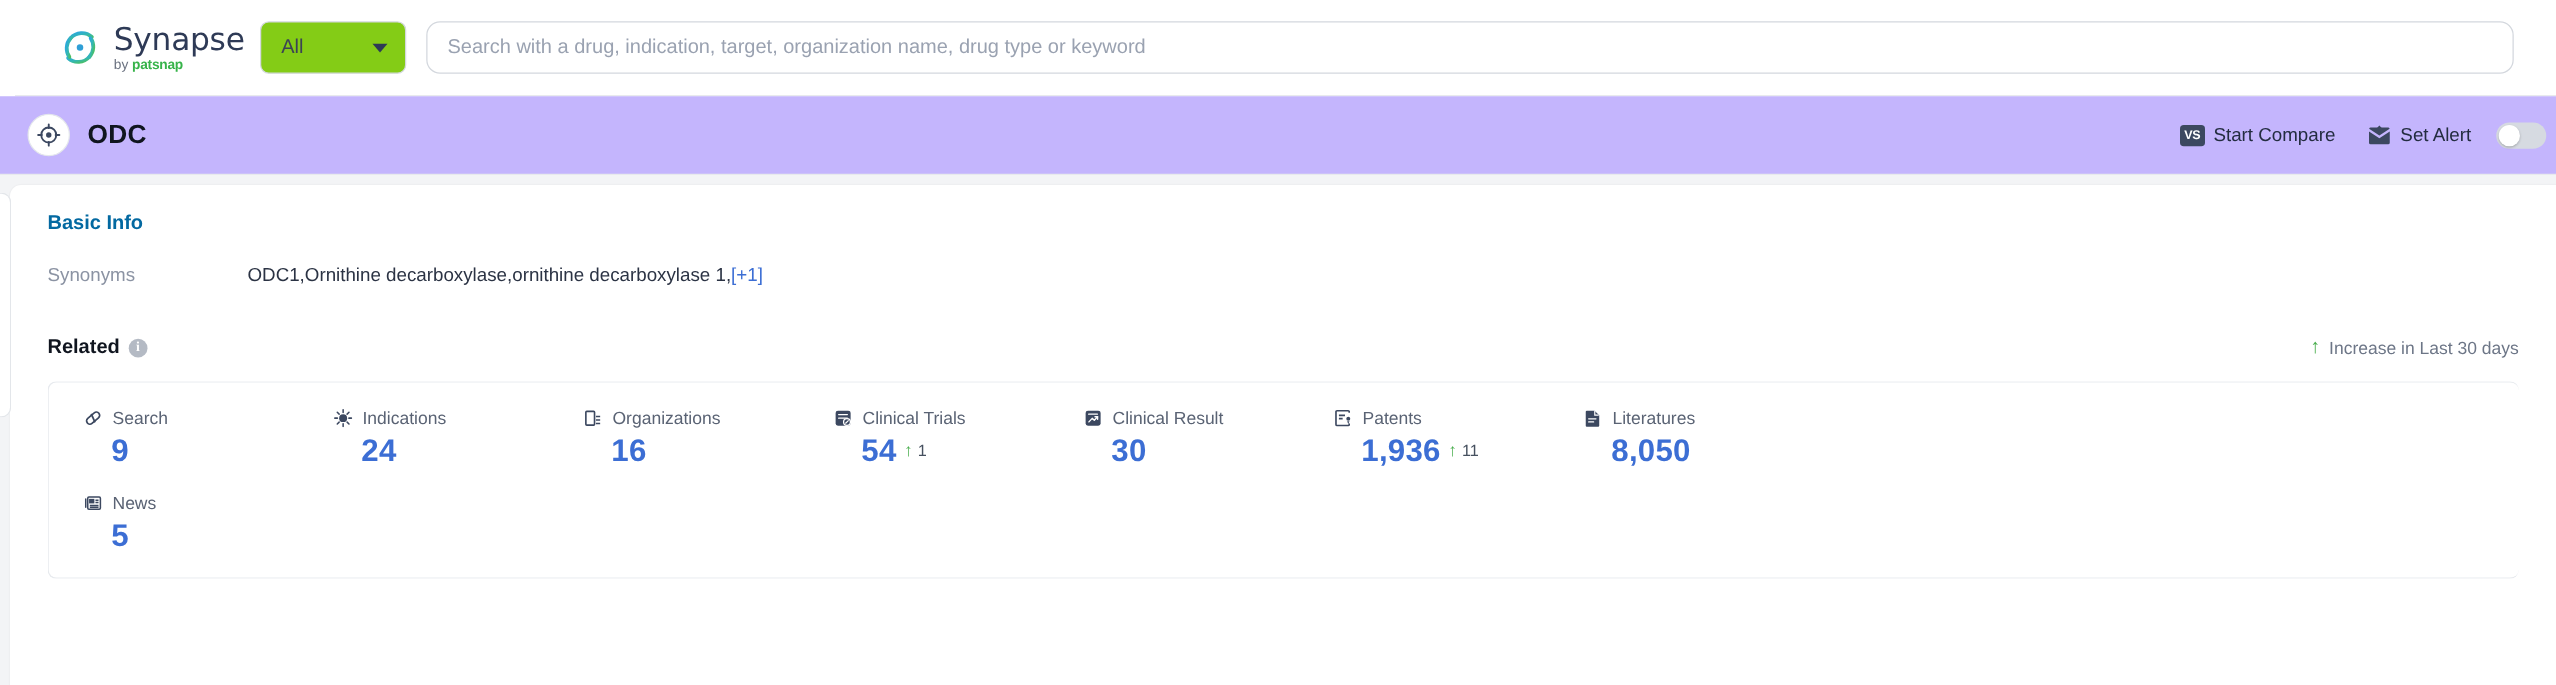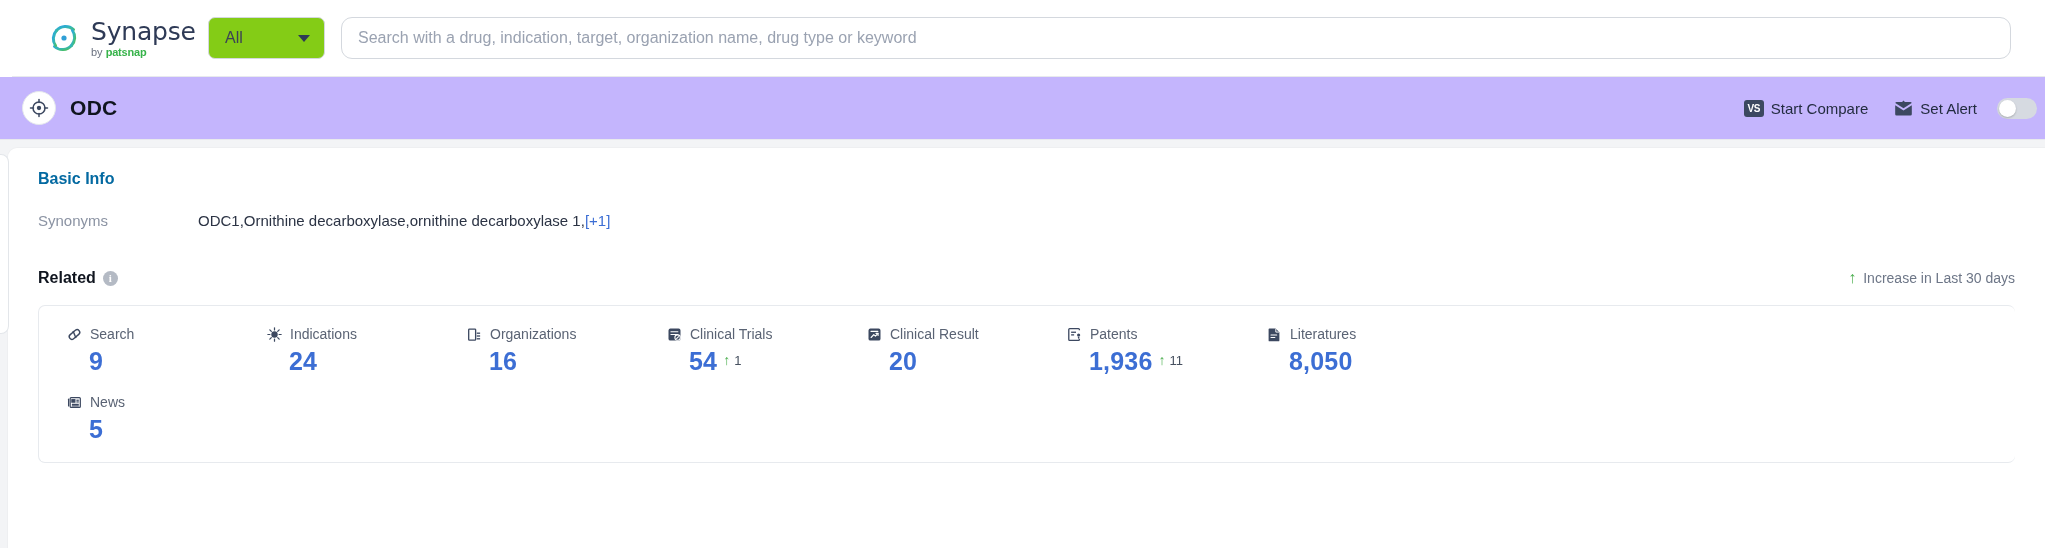--- a/index.html
+++ b/index.html
@@ -497,21 +497,21 @@
                 <g stroke="#ffffff" stroke-width="1.2" stroke-linecap="round" stroke-linejoin="round" fill="none">
                   <line x1="4.2" y1="4.6" x2="11.6" y2="4.6"></line>
                   <polyline points="4.4,11.2 7.2,8.2 9,9.8 11.8,6.8"></polyline>
                   <polyline points="11.8,9.0 11.8,6.8 9.6,6.8"></polyline>
                 </g>
               </svg>
             </span>
             <span class="stat-label">Clinical Result</span>
           </div>
           <div class="stat-valrow">
-            <span class="stat-value">20</span>
+            <span class="stat-value">30</span>
           </div>
         </div>
 
         <div class="stat-item">
           <div class="stat-head">
             <span>
               <svg class="icon-svg" width="15" height="15" viewBox="0 0 16 16" fill="none" stroke="#3c4860" stroke-width="1.4">
                 <path d="M13.2 3.4V2.6a.9.9 0 0 0-.9-.9H2.8a.9.9 0 0 0-.9.9v10.8a.9.9 0 0 0 .9.9h9.5a.9.9 0 0 0 .9-.9v-.8"></path>
                 <line x1="4.4" y1="5.6" x2="9.6" y2="5.6"></line>
                 <line x1="4.4" y1="8.4" x2="7.6" y2="8.4"></line>

